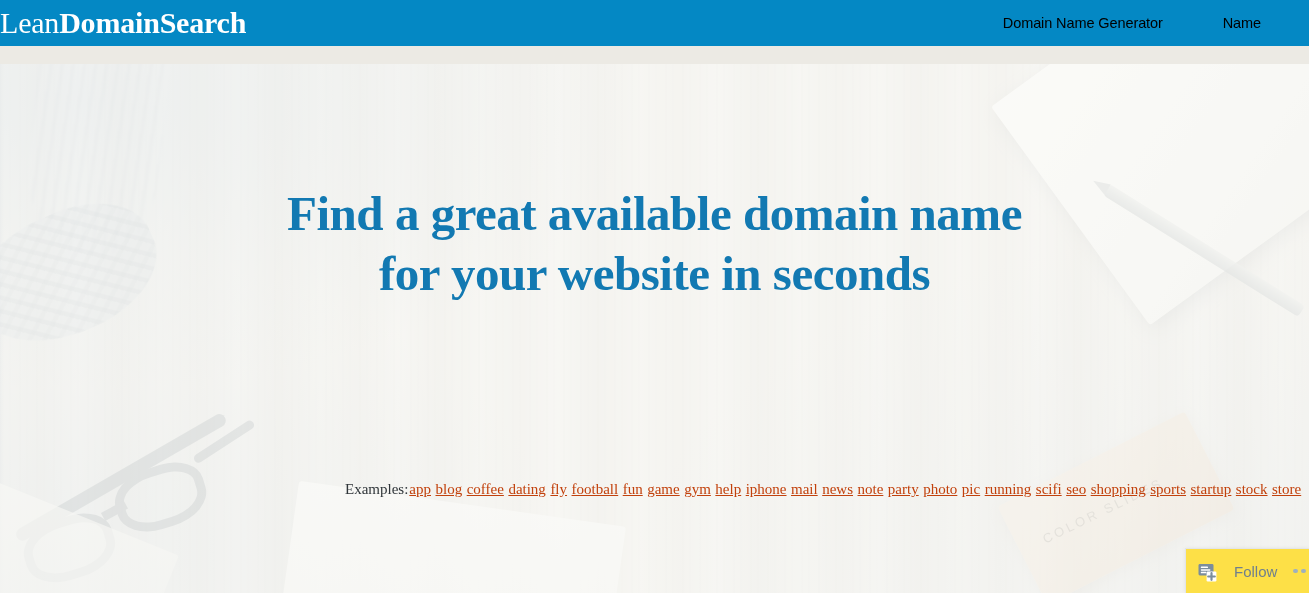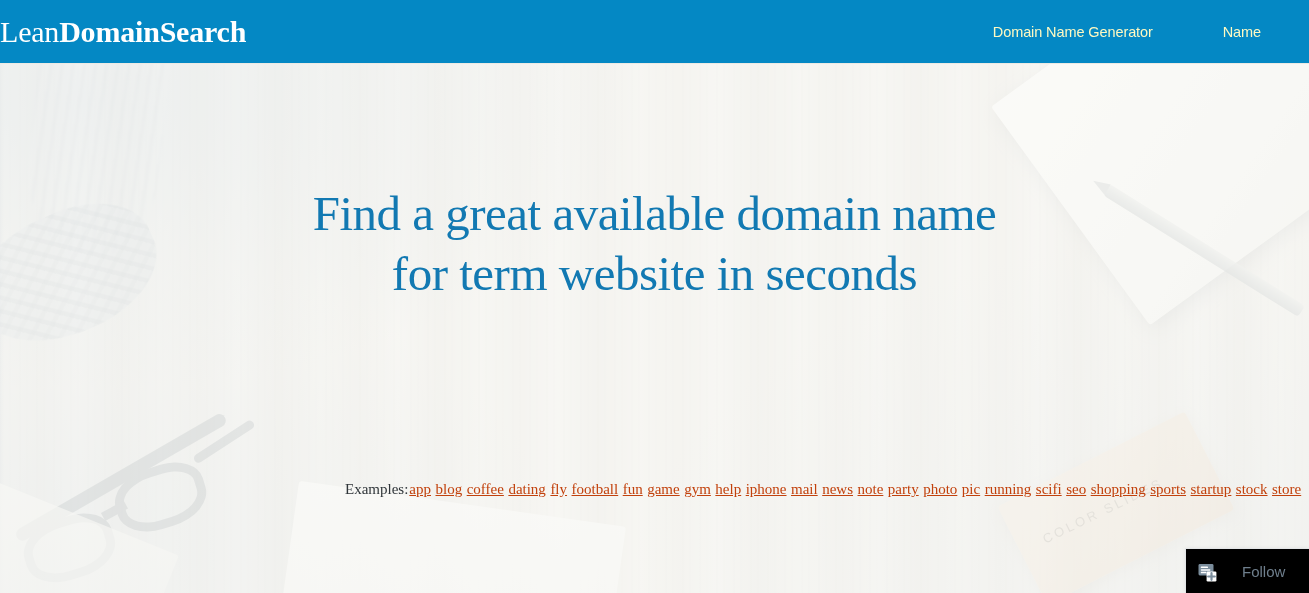--- a/index.html
+++ b/index.html
@@ -233,21 +233,21 @@
     position: absolute;
     inset: 0;
     background: rgba(248,248,245,0.62);
   }
 
   
   .header {
     position: absolute;
     left: 0; top: 0;
     width: 1309px;
-    height: 63px;
+    height: 46px;
     background: #0488c4;
     display: flex;
     align-items: center;
     z-index: 20;
   }
 
   .logo {
     font-family: "Liberation Serif", serif;
     font-size: 30px;
     line-height: 1;
@@ -262,44 +262,43 @@
   .logo .rest   { font-weight: 700; }
 
   .nav {
     margin-left: auto;
     display: flex;
     align-items: center;
     gap: 60px;
     padding-right: 48px;
   }
   .nav a {
-    color: #fef9c3;
+    color: #000000;
     font-size: 14.5px;
     text-decoration: none;
     white-space: nowrap;
     letter-spacing: -0.1px;
-    margin-left: 10px;
   }
 
   
   .content {
     position: absolute;
     left: 0; top: 64px;
     width: 1309px;
     height: 529px;
     z-index: 10;
   }
 
   .headline {
     position: absolute;
     left: 0; top: 120px;
     width: 1309px;
     text-align: center;
     font-family: "Liberation Serif", serif;
-    font-weight: 400;
+    font-weight: 700;
     font-size: 49px;
     line-height: 60px;
     color: #1279b2;
     letter-spacing: -0.5px;
   }
   .headline .l2 { display: block; }
 
   
   .search-wrap {
     position: absolute;
@@ -362,28 +361,28 @@
     margin-right: 4.5px;
     white-space: nowrap;
   }
 
   
   .follow-bar {
     position: absolute;
     right: 0; bottom: 0;
     width: 124px;
     height: 45px;
-    background: #000000;
+    background: #fde047;
     border: 1px solid #e3e5e7;
     border-right: none;
     border-bottom: none;
     display: flex;
     align-items: center;
     padding: 0 11px;
-    gap: 24px;
+    gap: 16px;
     z-index: 30;
     box-shadow: 0 0 4px rgba(0,0,0,0.06);
   }
   .follow-icon { width: 21px; height: 21px; display:block; flex:0 0 auto; }
   .follow-label {
     font-family: "Liberation Sans", sans-serif;
     font-size: 15px;
     color: #6f7f8d;
     cursor: pointer;
     white-space: nowrap;
@@ -441,21 +440,21 @@
     <div class="nav">
       <a href="#">Domain Name Generator</a>
       <a href="#">Name</a>
     </div>
   </div>
 
   <div class="content">
 
     <h1 class="headline">
       <span>Find a great available domain name</span>
-      <span class="l2">for term website in seconds</span>
+      <span class="l2">for your website in seconds</span>
     </h1>
 
 
     <div class="examples">
       <span class="lbl">Examples:</span><span id="examples-links"><a href="#">app</a><a href="#">blog</a><a href="#">coffee</a><a href="#">dating</a><a href="#">fly</a><a href="#">football</a><a href="#">fun</a><a href="#">game</a><a href="#">gym</a><a href="#">help</a><a href="#">iphone</a><a href="#">mail</a><a href="#">news</a><a href="#">note</a><a href="#">party</a><a href="#">photo</a><a href="#">pic</a><a href="#">running</a><a href="#">scifi</a><a href="#">seo</a><a href="#">shopping</a><a href="#">sports</a><a href="#">startup</a><a href="#">stock</a><a href="#">store</a></span>
     </div>
 
   </div>
 
   <div class="follow-bar">

